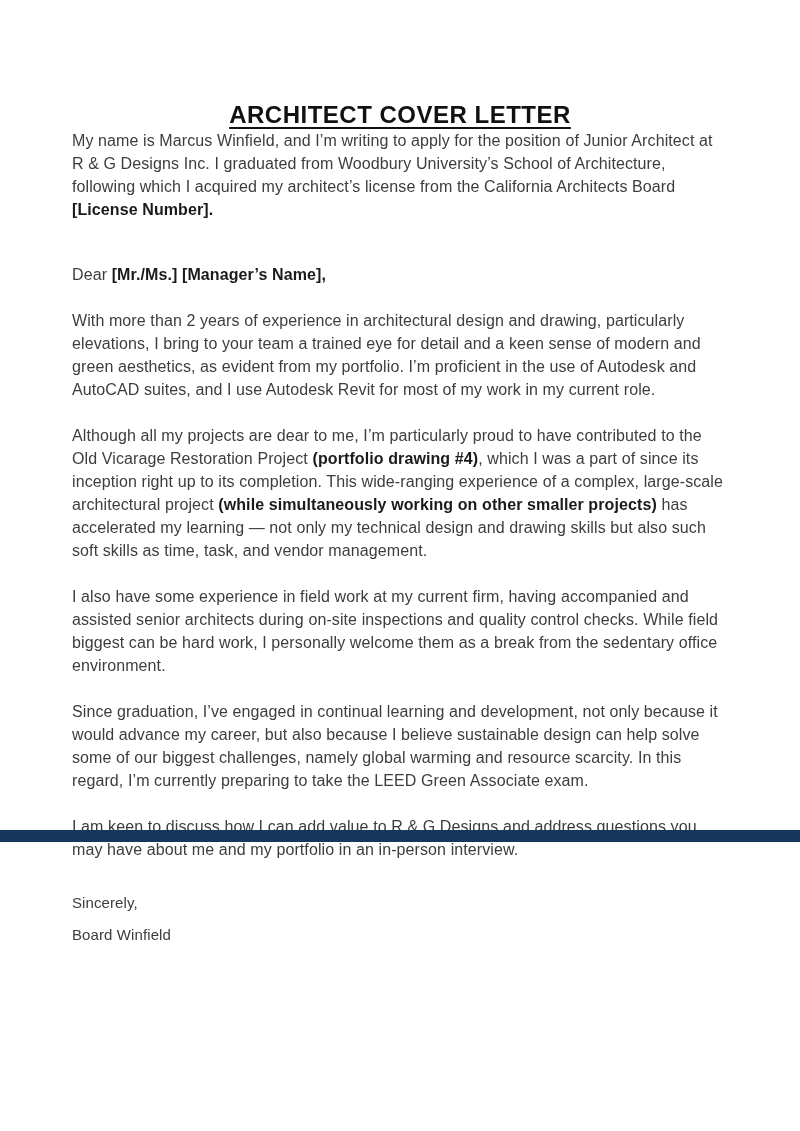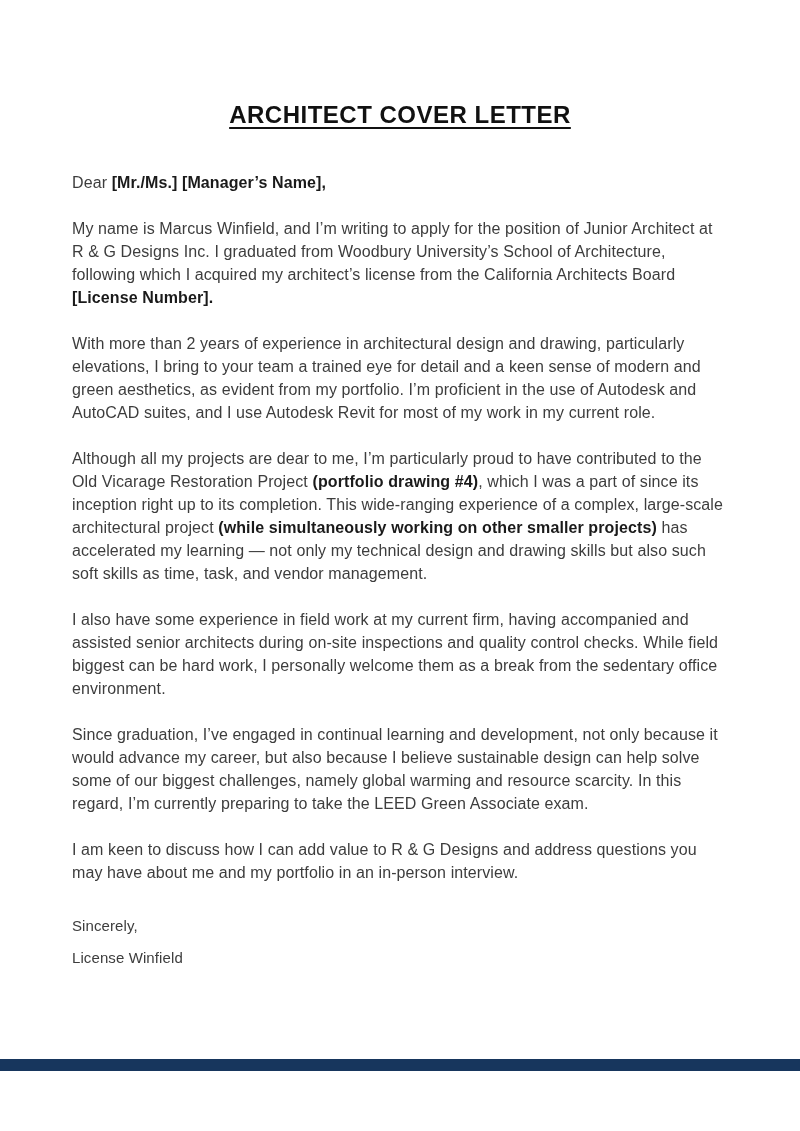--- a/index.html
+++ b/index.html
@@ -10,21 +10,21 @@
   body {
     width: 800px;
     height: 1131px;
     position: relative;
     overflow: hidden;
     font-family: "Liberation Sans", sans-serif;
   }
   .page {
     box-sizing: border-box;
     width: 800px;
-    height: 1071px;
+    height: 842px;
     padding: 86px 72px 0 72px;
     position: relative;
   }
   .title {
     margin: 14px 0 0 0;
     text-align: center;
     font-size: 24px;
     line-height: 29px;
     font-weight: 700;
     letter-spacing: 0.5px;
@@ -65,33 +65,33 @@
     background: #17365d;
   }
 </style>
 </head>
 <body>
 
 <div class="page">
 
   <h1 class="title">ARCHITECT COVER LETTER</h1>
 
+  <p class="para"><span>My name is Marcus Winfield, and I’m writing to apply for the position of Junior Architect at R &amp; G Designs Inc. I graduated from Woodbury University’s School of Architecture, following which I acquired my architect’s license from the California Architects Board </span><span class="b">[License Number].</span></p>
+
   <p class="para salutation"><span>Dear </span><span class="b">[Mr./Ms.] [Manager’s Name],</span></p>
-
-  <p class="para"><span>My name is Marcus Winfield, and I’m writing to apply for the position of Junior Architect at R &amp; G Designs Inc. I graduated from Woodbury University’s School of Architecture, following which I acquired my architect’s license from the California Architects Board </span><span class="b">[License Number].</span></p>
 
   <p class="para"><span>With more than 2 years of experience in architectural design and drawing, particularly elevations, I bring to your team a trained eye for detail and a keen sense of modern and green aesthetics, as evident from my portfolio. I’m proficient in the use of Autodesk and AutoCAD suites, and I use Autodesk Revit for most of my work in my current role.</span></p>
 
   <p class="para"><span>Although all my projects are dear to me, I’m particularly proud to have contributed to the Old Vicarage Restoration Project </span><span class="b">(portfolio drawing #4)</span><span>, which I was a part of since its inception right up to its completion. This wide-ranging experience of a complex, large-scale architectural project </span><span class="b">(while simultaneously working on other smaller projects)</span><span> has accelerated my learning — not only my technical design and drawing skills but also such soft skills as time, task, and vendor management.</span></p>
 
   <p class="para"><span>I also have some experience in field work at my current firm, having accompanied and assisted senior architects during on-site inspections and quality control checks. While field biggest can be hard work, I personally welcome them as a break from the sedentary office environment.</span></p>
 
   <p class="para"><span>Since graduation, I’ve engaged in continual learning and development, not only because it would advance my career, but also because I believe sustainable design can help solve some of our biggest challenges, namely global warming and resource scarcity. In this regard, I’m currently preparing to take the LEED Green Associate exam.</span></p>
 
   <p class="para"><span>I am keen to discuss how I can add value to R &amp; G Designs and address questions you may have about me and my portfolio in an in-person interview.</span></p>
 
   <p class="para valediction">Sincerely,</p>
 
-  <p class="para signature">License Winfield</p>
+  <p class="para signature">Board Winfield</p>
 
   <div class="footer-bar" style="background: rgb(23, 54, 93);"></div>
 
 </div>
 
 </body></html>

